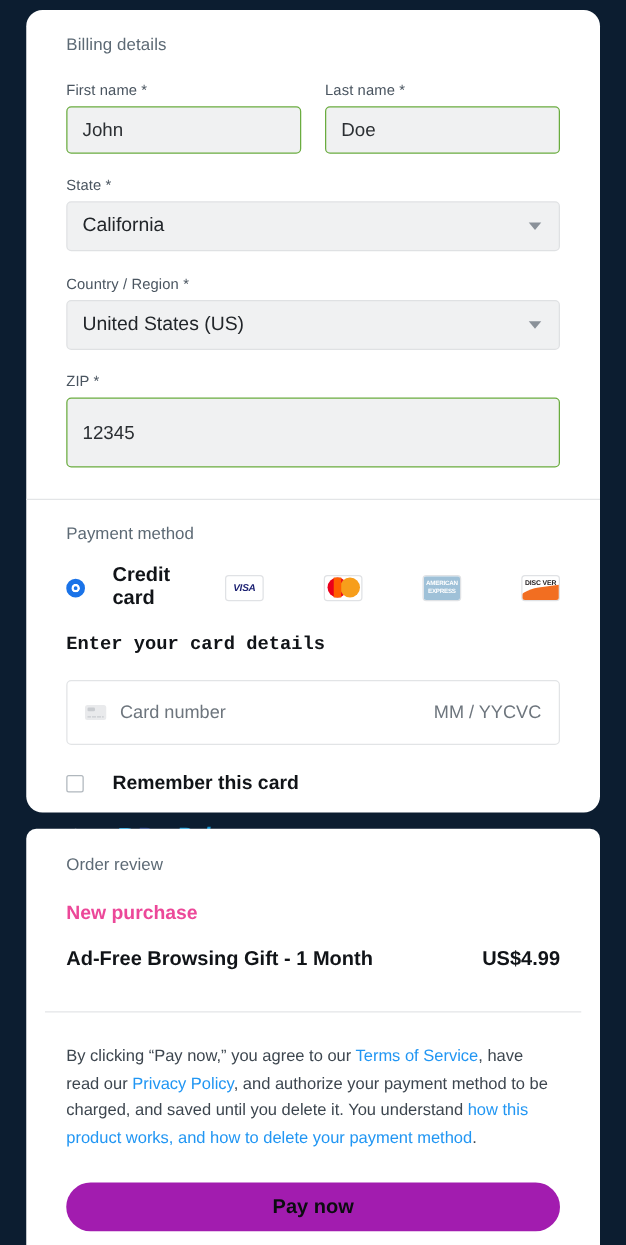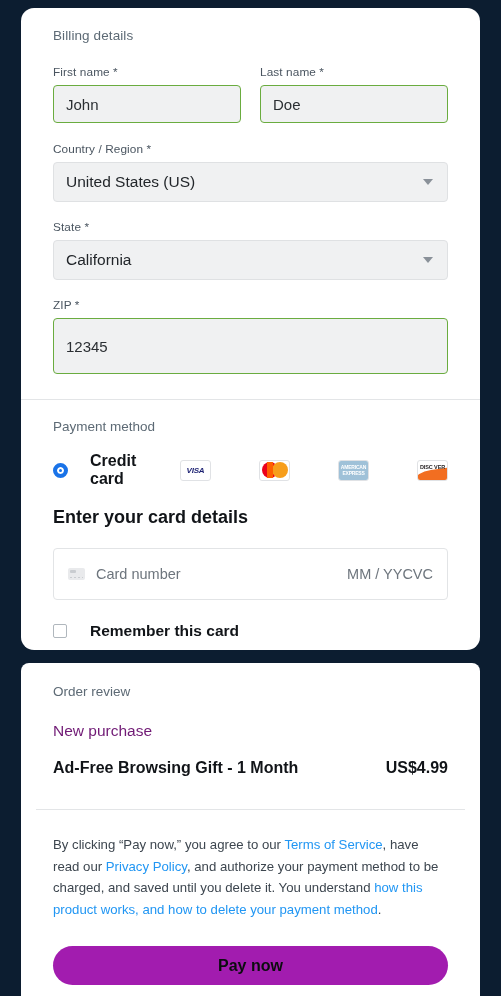--- a/index.html
+++ b/index.html
@@ -79,21 +79,21 @@
   .mc-red { left:0; background:#eb001b; }
   .mc-yel { right:0; background:#f79e1b; }
   .mc-mid { position:absolute; left:5px; width:6px; height:16px; background:#ff5f00; }
   .brand-amex { background: #7aa8c9; }
   .amex-in { background:#9fc1d8; width:100%; height:100%; display:flex; flex-direction:column; align-items:center; justify-content:center; }
   .amex-in b { font-size: 5px; color:#fff; line-height:6px; letter-spacing:-.2px; }
   .disc-txt { font-size: 5.5px; font-weight: bold; color:#231f20; letter-spacing:-.1px; position:relative; z-index:2; top:-3px; }
   .disc-swoosh { position:absolute; right:-2px; bottom:-6px; width:34px; height:16px; background:#f26e21;
                  border-radius: 50% 0 0 0; transform: rotate(-8deg); }
 
-  .card-details-title { font-size: 18px; font-weight: bold; color:#111418; }
+  .card-details-title { font-size: 15px; font-weight: bold; color:#111418;font-family:Liberation Mono, monospace; }
 
   .card-input {
     border: 1px solid #e2e4e6; border-radius: 4px; height: 52px;
     display:flex; align-items:center; padding: 0 14px; background:#fff;
   }
   .cc-icon { width:17px; height:12px; border-radius:2px; background:#e9eaec; position:relative; flex:none; }
   .cc-icon::before { content:""; position:absolute; left:1.5px; top:2px; width:6px; height:3px; background:#c9ccd0; border-radius:1px;}
   .cc-icon::after { content:""; position:absolute; left:1.5px; bottom:2px; width:13px; height:1.5px;
      background: repeating-linear-gradient(to right,#c9ccd0 0 2.5px,transparent 2.5px 4px); }
   .cc-placeholder { font-size: 14.5px; color:#6d757d; margin-left: 11px; }
@@ -104,21 +104,21 @@
   .check-label { font-size: 15.5px; font-weight: bold; color:#111418; }
 
   .paypal { display:flex; align-items:center; }
   .pp-mark { position:relative; width:19px; height:22px; flex:none; }
   .pp-p1 { position:absolute; left:4px; top:1px; font-size:21px; font-weight:bold; color:#179bd7; font-family:"Liberation Sans",sans-serif; line-height:21px;}
   .pp-p2 { position:absolute; left:0px; top:3px; font-size:21px; font-weight:bold; color:#253b80; font-family:"Liberation Sans",sans-serif; line-height:21px;}
   .pp-pay { font-size:19px; font-weight:bold; font-style:italic; color:#253b80; letter-spacing:-.6px; }
   .pp-pal { font-size:19px; font-weight:bold; font-style:italic; color:#179bd7; letter-spacing:-.6px; }
 
   .order-label { font-size: 13.5px; color:#5d6a75; }
-  .order-head { font-size: 15.5px; font-weight:normal; color:#701a75; }
+  .order-head { font-size: 15.5px; font-weight:bold; color:#ec4899; }
   .order-item { display:flex; justify-content:space-between; align-items:baseline; }
   .order-item .name { font-size: 16px; font-weight:bold; color:#111418; }
   .order-item .price { font-size: 16px; font-weight:bold; color:#111418; }
 
   .legal { font-size: 13.2px; line-height: 21.5px; color:#3d464f; }
   .legal a { color:#2196f3; text-decoration:none; }
 
   .paynow {
     display:block; width:100%; height:39px; border:none; border-radius: 20px;
     background:#a21caf; color:#0b0d0f; font-size:16px; font-weight:bold;
@@ -139,32 +139,32 @@
         <div>
           <div class="field-label">First name *</div>
           <div class="input-box">John</div>
         </div>
         <div>
           <div class="field-label">Last name *</div>
           <div class="input-box">Doe</div>
         </div>
       </div>
 
+      <div style="margin-top:18px;">
+        <div class="field-label">State *</div>
+        <div class="select-box">
+          <span>California</span>
+          <span class="caret"></span>
+        </div>
+      </div>
+
       <div style="margin-top:19px;">
         <div class="field-label">Country / Region *</div>
         <div class="select-box">
           <span>United States (US)</span>
-          <span class="caret"></span>
-        </div>
-      </div>
-
-      <div style="margin-top:18px;">
-        <div class="field-label">State *</div>
-        <div class="select-box">
-          <span>California</span>
           <span class="caret"></span>
         </div>
       </div>
 
       <div style="margin-top:18px;">
         <div class="field-label">ZIP *</div>
         <div class="input-box" style="height:56px;">12345</div>
       </div>
     </div>
 

